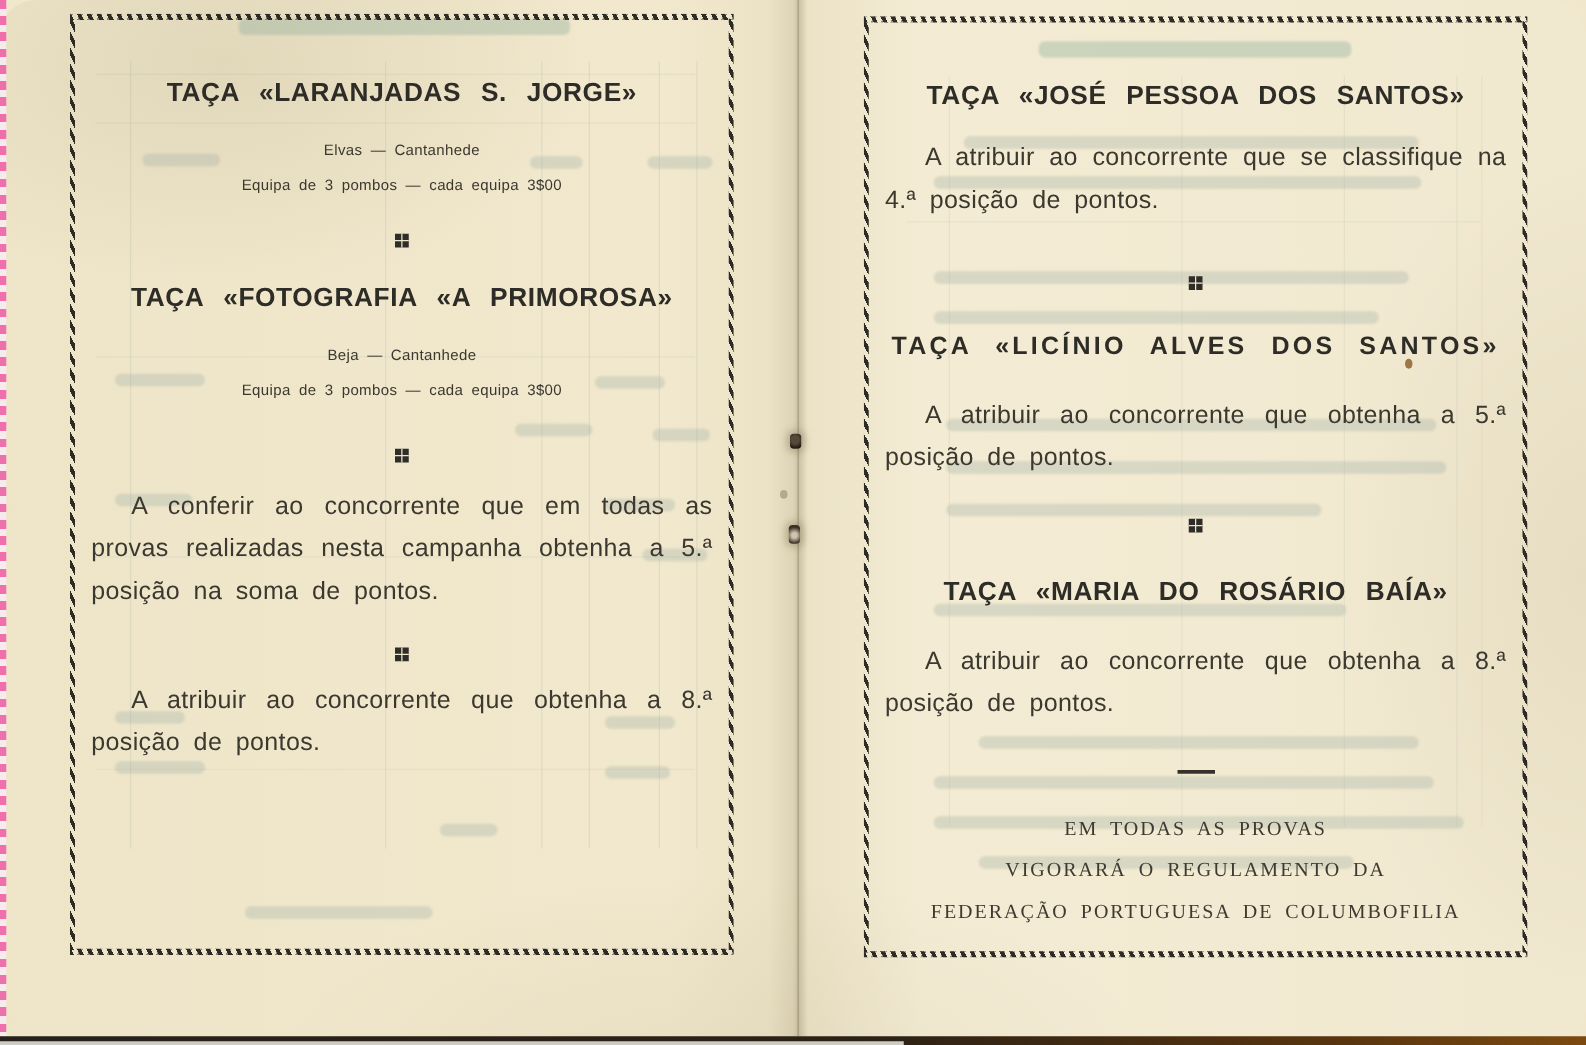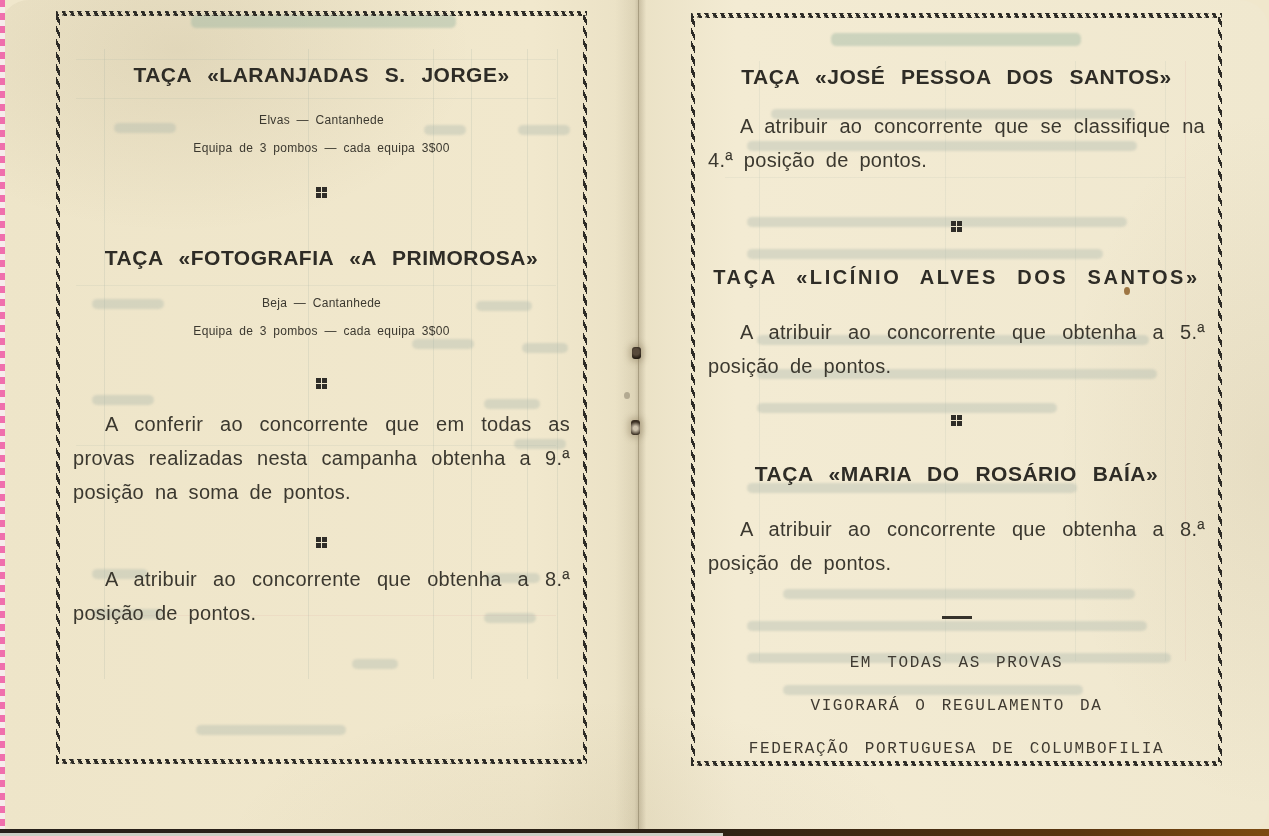--- a/index.html
+++ b/index.html
@@ -86,25 +86,25 @@
   .taca.sp{letter-spacing:2.6px;word-spacing:.55em;font-size:20px;}
   .cline{margin:0;text-align:center;font-size:12px;letter-spacing:.3px;word-spacing:3px;color:#3b382f;}
   .para{margin:0;font-size:20px;line-height:34px;letter-spacing:.3px;word-spacing:5px;
         text-align:justify;text-indent:32px;color:#3b382f;}
   .orn-row{text-align:center;line-height:0;}
   .orn{display:inline-block;width:11px;height:11px;background-color:#2f2d28;
        background-image:linear-gradient(#efe7cd,#efe7cd),linear-gradient(#efe7cd,#efe7cd);
        background-size:11px 1px,1px 11px;background-position:0 5px,5px 0;background-repeat:no-repeat;}
   .mini-rule{width:30px;height:3px;background:#35322b;margin:0 auto;}
   .footer{text-align:center;font-family:"Liberation Serif",serif;color:#3f3a31;}
-  .footer p{margin:18px;font-size:16px;line-height:25px;letter-spacing:1.6px;word-spacing:4px;font-family:Liberation Mono, monospace;}
+  .footer p{margin:8px;font-size:16px;line-height:25px;letter-spacing:1.6px;word-spacing:4px;}
   
   .mt8{margin-top:8px;} .mt14{margin-top:14px;}
   .mt18{margin-top:18px;}.mt20{margin-top:20px;}
-  .mt26{margin-top:26px;}.mt28{margin-top:28px;} .mt30{margin-top:48px;text-align:center;}
+  .mt26{margin-top:26px;}.mt28{margin-top:28px;} .mt30{margin-top:29px;text-align:center;}
   .mt32{margin-top:32px;}.mt34{margin-top:34px;} .mt36{margin-top:36px;}
   .mt40{margin-top:40px;}.mt44{margin-top:44px;}
 </style>
 </head>
 <body>
 
 <div class="scan">
 
   <div class="page left">
     <div class="ghost-grid"></div>
@@ -133,21 +133,21 @@
 
     <div class="inner">
       <h2 class="taca mt8">TAÇA «LARANJADAS S. JORGE»</h2>
       <p class="cline mt26">Elvas — Cantanhede</p>
       <p class="cline mt14">Equipa de 3 pombos — cada equipa 3$00</p>
       <div class="orn-row mt32"><span class="orn"></span></div>
       <h2 class="taca mt30">TAÇA «FOTOGRAFIA «A PRIMOROSA»</h2>
       <p class="cline mt26">Beja — Cantanhede</p>
       <p class="cline mt14">Equipa de 3 pombos — cada equipa 3$00</p>
       <div class="orn-row mt40"><span class="orn"></span></div>
-      <p class="para mt18">A conferir ao concorrente que em todas as provas realizadas nesta campanha obtenha a 9.ª posição na soma de pontos.</p>
+      <p class="para mt18">A conferir ao concorrente que em todas as provas realizadas nesta campanha obtenha a 5.ª posição na soma de pontos.</p>
       <div class="orn-row mt28"><span class="orn"></span></div>
       <p class="para mt14">A atribuir ao concorrente que obtenha a 8.ª posição de pontos.</p>
     </div>
   </div>
 
   <div class="page right">
     <div class="ghost-grid"></div>
     <i class="g green" style="left:140px;top:20px;width:250px"></i>
     <i class="g" style="left:80px;top:96px;width:364px"></i>
     <i class="g" style="left:56px;top:128px;width:390px"></i>

